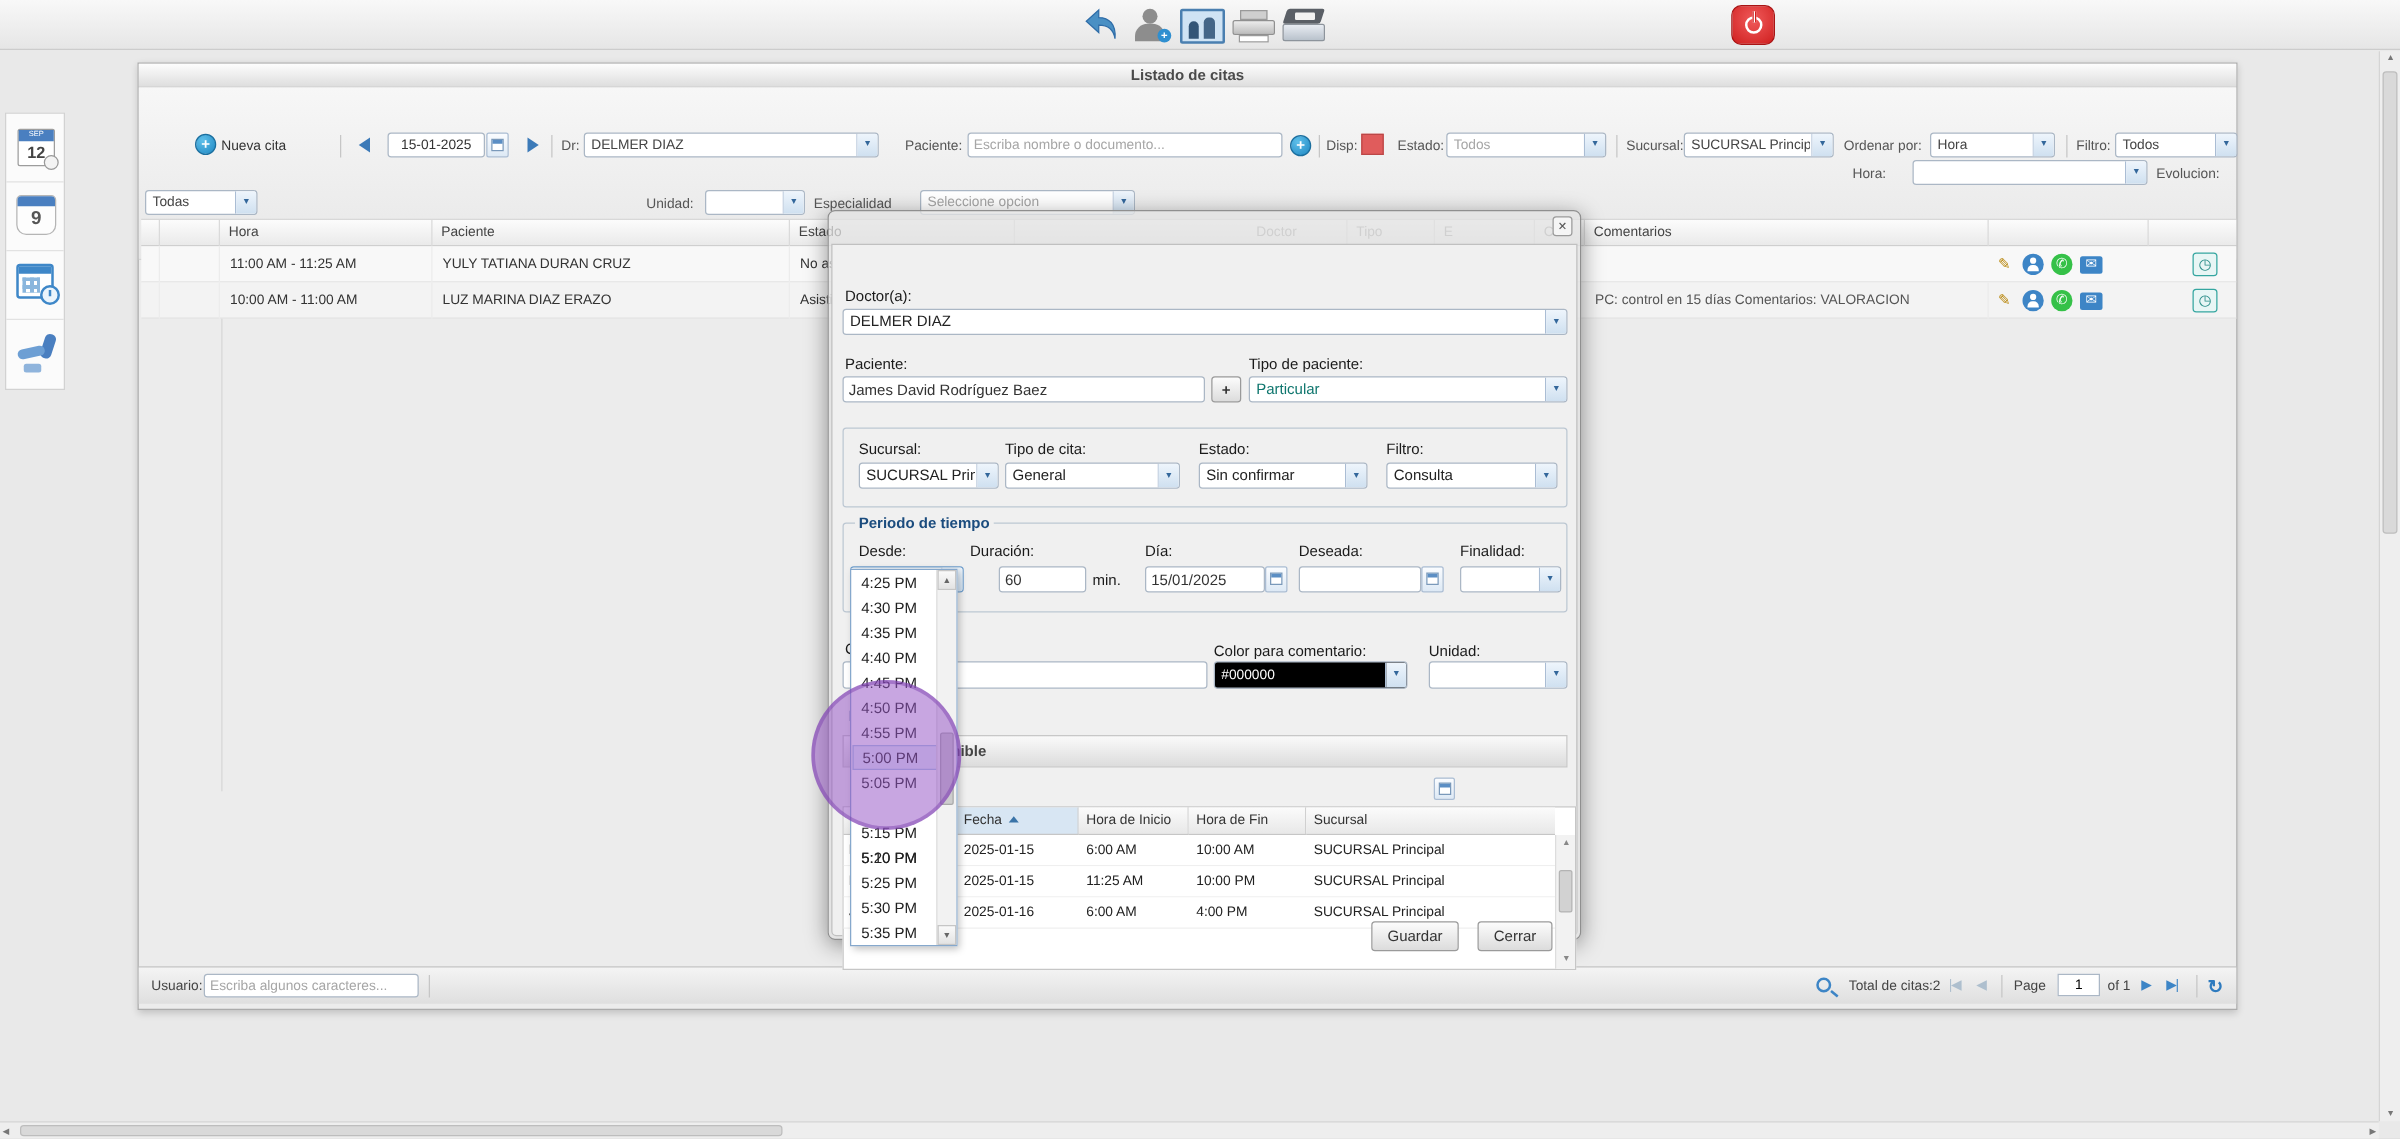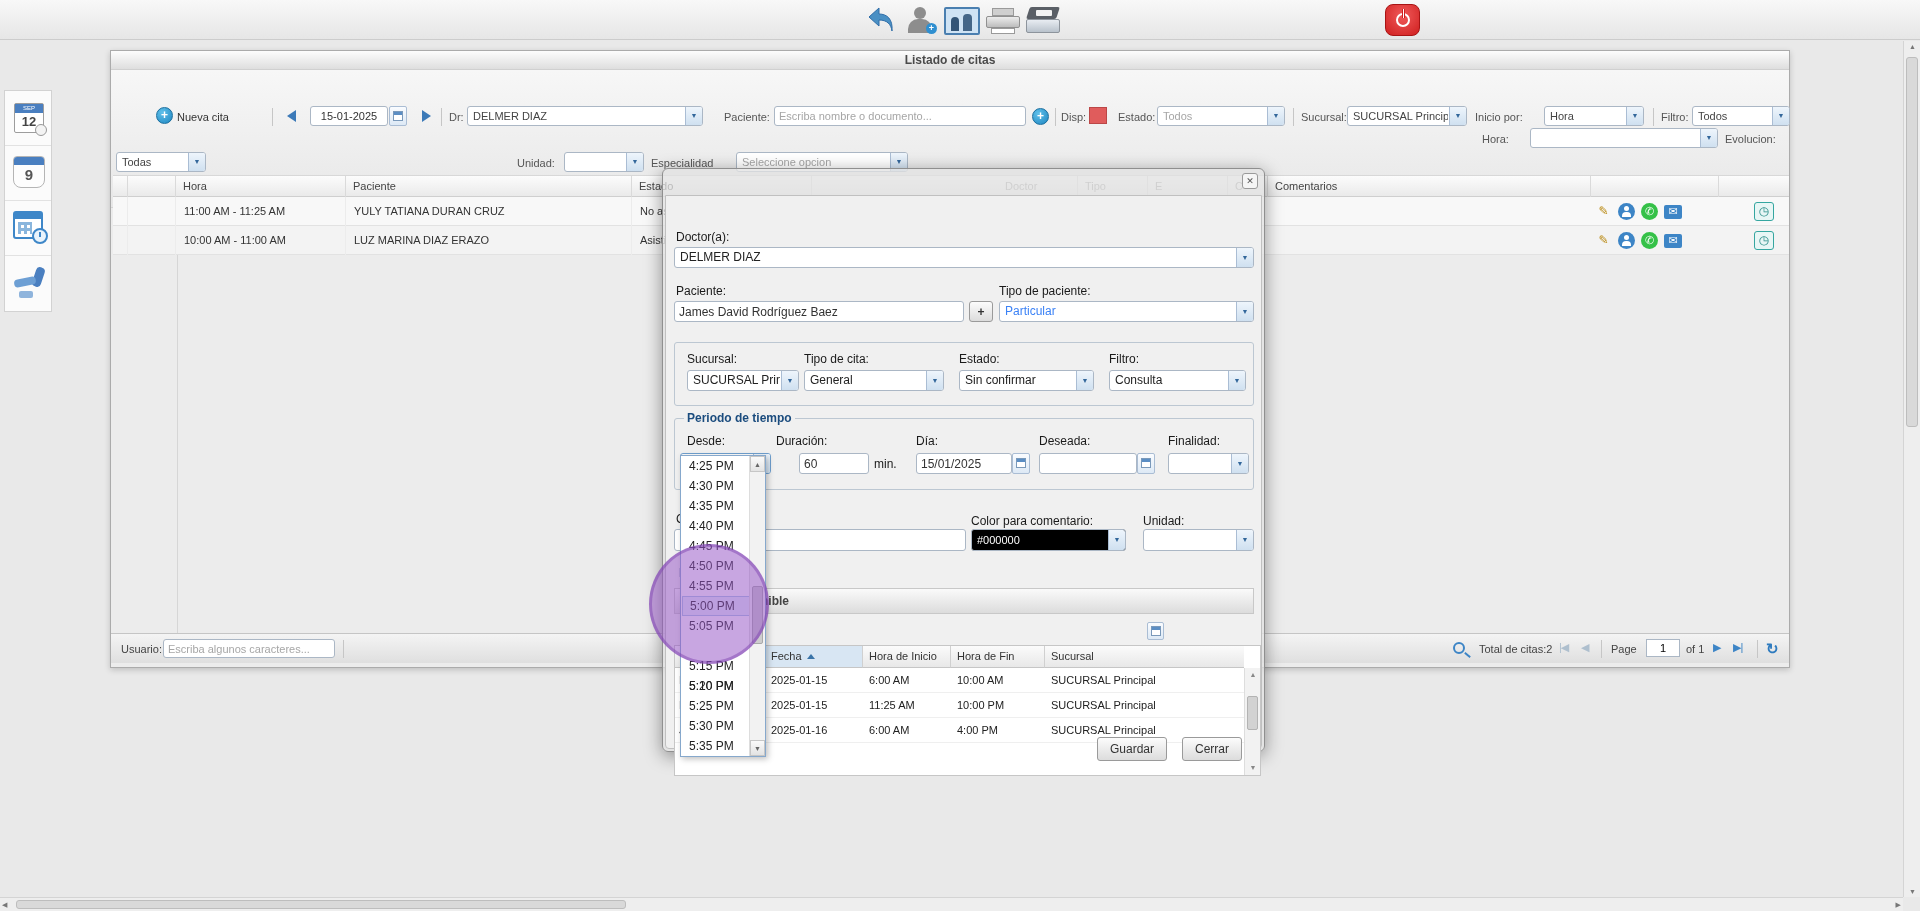--- a/index.html
+++ b/index.html
@@ -32,21 +32,21 @@
     background:repeating-linear-gradient(to right,#3e87c8 0 3px,transparent 3px 6px),
                repeating-linear-gradient(to bottom,#3e87c8 0 3px,transparent 3px 6px); opacity:.6; }
   .cal3 .clk { position:absolute; right:-7px; bottom:-7px; width:16px; height:16px; border-radius:50%; border:2px solid #3e87c8; background:#eaf4fc; }
   .cal3 .clk:after { content:""; position:absolute; left:5px; top:2px; width:2px; height:5px; background:#3e87c8; }
   .chair { position:absolute; left:8px; top:10px; width:32px; height:32px; }
   .chair .back { position:absolute; right:2px; top:1px; width:9px; height:20px; background:#4a7fc0; border-radius:4px; transform:rotate(18deg); }
   .chair .seat { position:absolute; left:1px; top:12px; width:22px; height:8px; background:#6d9fd4; border-radius:4px; transform:rotate(-12deg); }
   .chair .base { position:absolute; left:6px; bottom:0; width:14px; height:7px; background:#8fb4dc; border-radius:2px; }
 
   
-  .win { position:absolute; left:110px; top:50px; width:1680px; height:618px; background:#ececec;
+  .win { position:absolute; left:110px; top:50px; width:1680px; height:758px; background:#ececec;
     border:1px solid #ababab; box-shadow:0 2px 6px rgba(0,0,0,.18); }
   .win-title { position:absolute; left:0; top:0; width:100%; height:19px;
     background:linear-gradient(#fdfdfd,#dedede); border-bottom:1px solid #d0d0d0;
     text-align:center; font-size:12px; font-weight:bold; color:#4a4a4a; line-height:18px; }
   .wtoolbar { position:absolute; left:0; top:19px; width:100%; height:138px;
     background:linear-gradient(#f7f7f7,#e7e7e7); border-bottom:1px solid #d5d5d5; }
   .lbl { position:absolute; font-size:11px; color:#555; white-space:nowrap; }
   .combo { position:absolute; height:20px; background:#fff; border:1px solid #abb7c5; border-radius:3px; }
   .combo .val { position:absolute; left:5px; right:18px; top:0; line-height:18px; font-size:11px; white-space:nowrap; overflow:hidden; color:#444; }
   .combo .trg { position:absolute; right:0; top:0; bottom:0; width:17px;
@@ -265,21 +265,21 @@
       <div class="combo" style="left:1046px; top:36px; width:128px;">
         <span class="val gray">Todos</span>
         <span class="trg">▼</span>
       </div>
       <span class="vsep" style="left:1182px; top:38px;"></span>
       <span class="lbl" style="left:1190px; top:41px;">Sucursal:</span>
       <div class="combo" style="left:1236px; top:36px; width:120px;">
         <span class="val">SUCURSAL Principal</span>
         <span class="trg">▼</span>
       </div>
-      <span class="lbl" style="left:1364px; top:41px;">Inicio por:</span>
+      <span class="lbl" style="left:1364px; top:41px;">Ordenar por:</span>
       <div class="combo" style="left:1433px; top:36px; width:100px;">
         <span class="val">Hora</span>
         <span class="trg">▼</span>
       </div>
       <span class="vsep" style="left:1542px; top:38px;"></span>
       <span class="lbl" style="left:1550px; top:41px;">Filtro:</span>
       <div class="combo" style="left:1581px; top:36px; width:98px;">
         <span class="val">Todos</span>
         <span class="trg">▼</span>
       </div>
@@ -340,20 +340,21 @@
       <span class="rowico ico-mail" style="left:1551px; width:18px;">✉</span>
       <span class="rowico ico-cam" style="left:1641px; top:5px;">◷</span>
     </div>
 
     <div class="grow" style="top:175px; background:#f3f3f3;">
       <div class="gc" style="left:2px; width:13px;"></div>
       <div class="gc" style="left:15px; width:48px;"></div>
       <div class="gc" style="left:63px; width:170px;">10:00 AM - 11:00 AM</div>
       <div class="gc" style="left:233px; width:286px;">LUZ MARINA DIAZ ERAZO</div>
       <div class="gc" style="left:519px; width:180px;">Asistió</div>
+      <div class="gc" style="left:1155px; width:323px; color:#555;">PC: control en 15 días Comentarios: VALORACION</div>
       <span class="rowico ico-pencil" style="left:1482px;">✎</span>
       <span class="rowico ico-circle" style="left:1505px;">
           <span class="head"></span>
           <span class="body"></span>
         </span>
       <span class="rowico ico-wa" style="left:1528px;">✆</span>
       <span class="rowico ico-mail" style="left:1551px; width:18px;">✉</span>
       <span class="rowico ico-cam" style="left:1641px; top:5px;">◷</span>
     </div>
 
@@ -385,21 +386,21 @@
       <div class="combo" style="left:8px; top:51px; width:580px; height:21px;">
         <span class="val" style="font-size:12px; color:#222; line-height:19px;">DELMER DIAZ</span>
         <span class="trg" style="line-height:19px;">▼</span>
       </div>
 
       <span class="mlbl" style="left:10px; top:88px;">Paciente:</span>
       <input class="tfield" style="left: 8px; top: 105px; width: 290px; height: 21px; font-size: 12px;" value="James David Rodríguez Baez">
       <button class="btn" style="left:303px; top:105px; width:24px; height:21px; font-weight:bold;">+</button>
       <span class="mlbl" style="left:333px; top:88px;">Tipo de paciente:</span>
       <div class="combo" style="left:333px; top:105px; width:255px; height:21px;">
-        <span class="val" style="font-size:12px; color:#3b82f6; line-height:19px;">Particular</span>
+        <span class="val" style="font-size:12px; color:#0f766e; line-height:19px;">Particular</span>
         <span class="trg" style="line-height:19px;">▼</span>
       </div>
 
       <div class="mfieldset" style="left:8px; top:146px; width:580px; height:64px;"></div>
       <span class="mlbl" style="left:21px; top:156px;">Sucursal:</span>
       <div class="combo" style="left:21px; top:174px; width:112px; height:21px;">
         <span class="val" style="font-size:12px; color:#222; line-height:19px;">SUCURSAL Principal</span>
         <span class="trg" style="line-height:19px;">▼</span>
       </div>
       <span class="mlbl" style="left:138px; top:156px;">Tipo de cita:</span>

